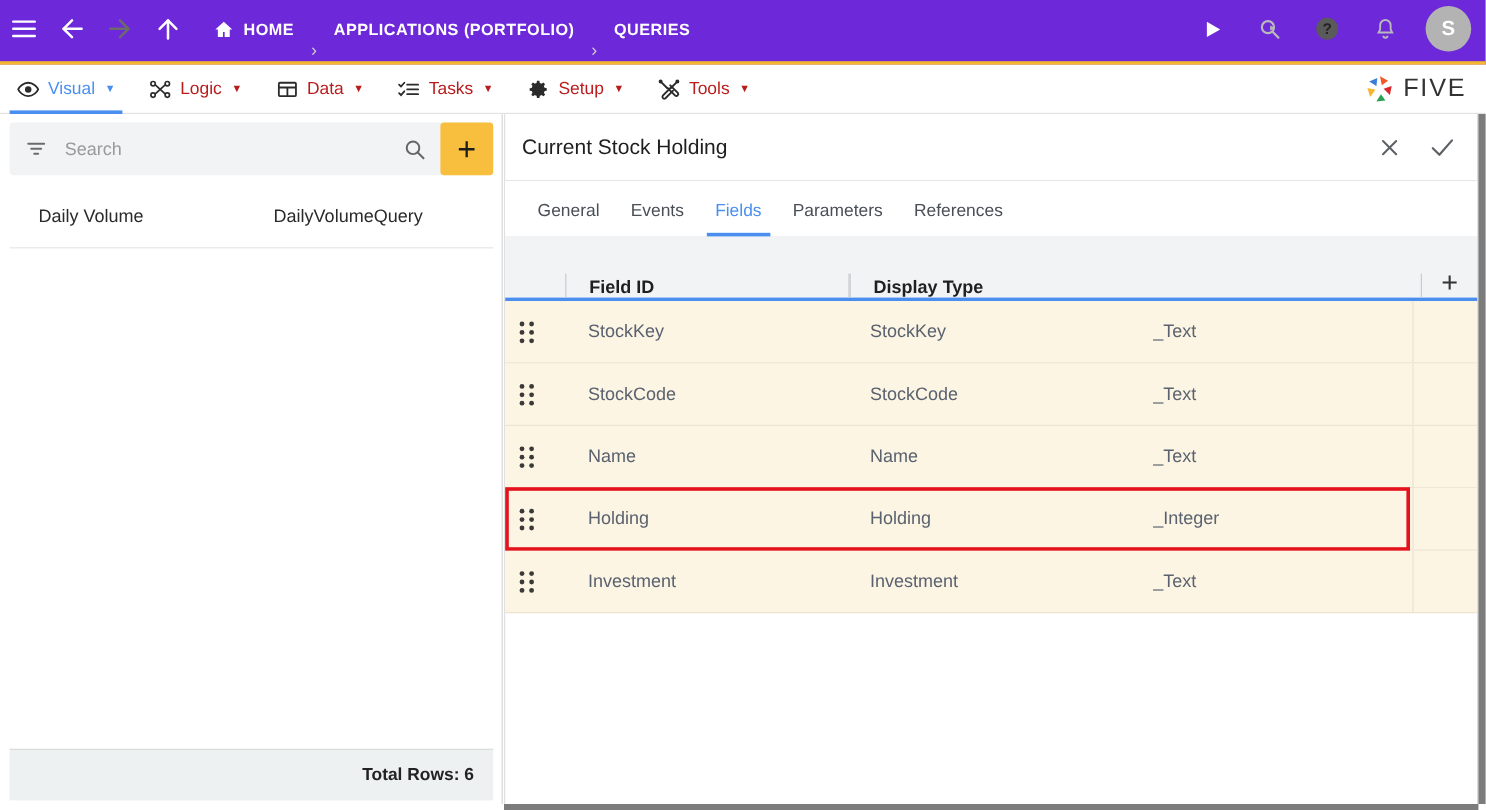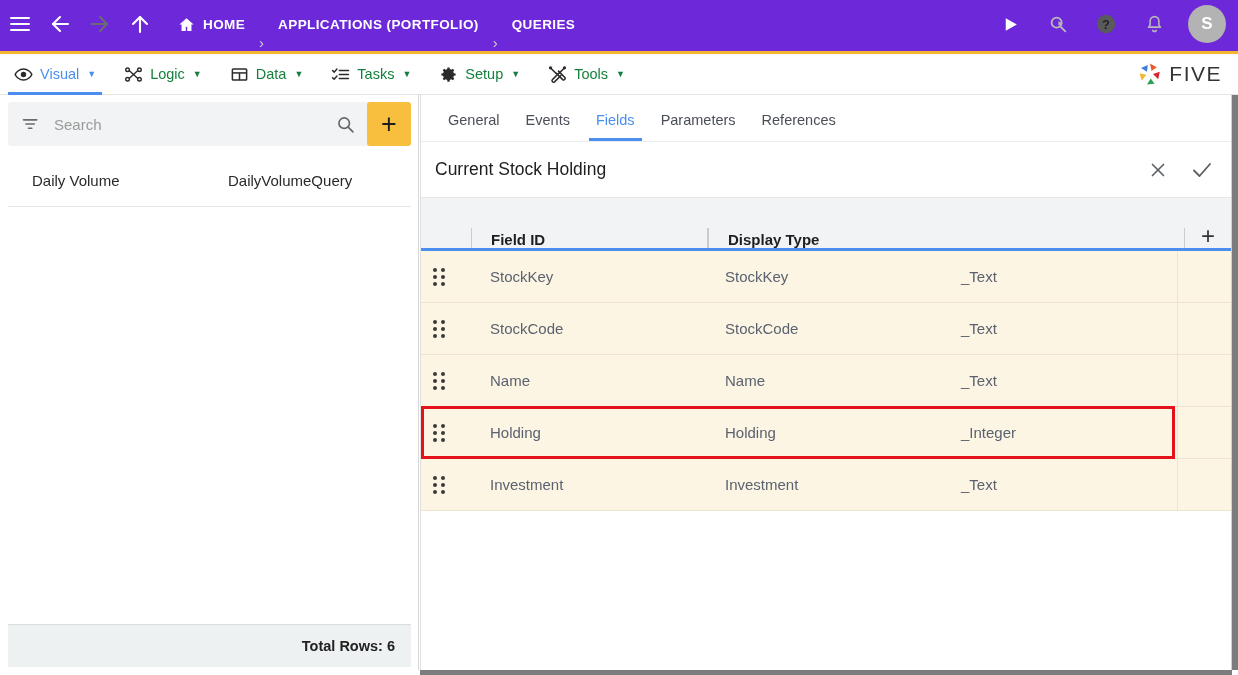--- a/index.html
+++ b/index.html
@@ -50,21 +50,21 @@
 
   
   #menubar {
     position: absolute; left: 0; top: 54px; width: 1238px; height: 41px;
     background: #ffffff; display: flex; align-items: center;
     border-bottom: 1px solid #e3e3e3;
   }
   .menu-item {
     display: flex; align-items: center; gap: 7px;
     height: 41px; padding: 0 14px; position: relative;
-    color: #15803d; font-size: 14.5px; cursor: pointer;
+    color: #b91c1c; font-size: 14.5px; cursor: pointer;
   }
   .menu-item.active { color: #4a8ff0; }
   .menu-item.active .m-ico { color: #2b2b2b; }
   .menu-item.active::after {
     content:""; position:absolute; left: 8px; right: 8px; bottom: 0;
     height: 3px; background: #4a8ff0;
   }
   .m-ico { color: #2b2b2b; display:flex; align-items:center; }
   .caret { font-size: 9px; color: inherit; margin-left: 1px; }
   #brand {
@@ -380,43 +380,43 @@
       <div class="lr-cell" style="width:198px;padding-left:24px">Daily Volume</div>
       <div class="lr-cell" style="padding-left:22px">DailyVolumeQuery</div>
     </div>
   </div>
 
   <div id="total-rows">Total Rows: 6</div>
 </div>
 
 <div id="rightpanel">
 
-  <div id="tabbar">
-    <div class="tab">General</div>
-    <div class="tab">Events</div>
-    <div class="tab active">Fields</div>
-    <div class="tab">Parameters</div>
-    <div class="tab">References</div>
-  </div>
-
   <div id="panel-title-bar">
     <div id="panel-title">Current Stock Holding</div>
     <div id="panel-actions">
       <div class="pa-btn">
         <svg width="22" height="22" viewBox="0 0 24 24" stroke="currentColor" stroke-width="1.8" stroke-linecap="round">
             <line x1="6" y1="6" x2="18" y2="18"></line>
             <line x1="18" y1="6" x2="6" y2="18"></line>
           </svg>
       </div>
       <div class="pa-btn">
         <svg width="24" height="24" viewBox="0 0 24 24" fill="none" stroke="currentColor" stroke-width="1.8" stroke-linecap="round" stroke-linejoin="round">
             <polyline points="4,12.5 9.5,18 20,6"></polyline>
           </svg>
       </div>
     </div>
+  </div>
+
+  <div id="tabbar">
+    <div class="tab">General</div>
+    <div class="tab">Events</div>
+    <div class="tab active">Fields</div>
+    <div class="tab">Parameters</div>
+    <div class="tab">References</div>
   </div>
 
   <div id="grid-head">
     <div style="width:50px"></div>
     <div class="gh-sep"></div>
     <div class="gh-cell" style="width:235px;padding-left:19px">Field ID</div>
     <div class="gh-sep"></div>
     <div class="gh-sep"></div>
     <div class="gh-cell" style="padding-left:19px">Display Type</div>
     <div class="gh-sep" style="position:absolute;right:46px"></div>

